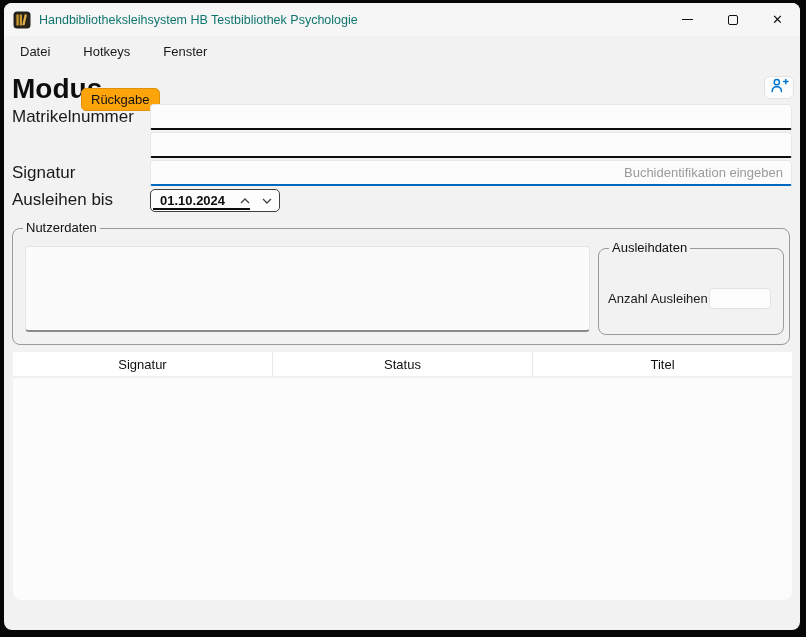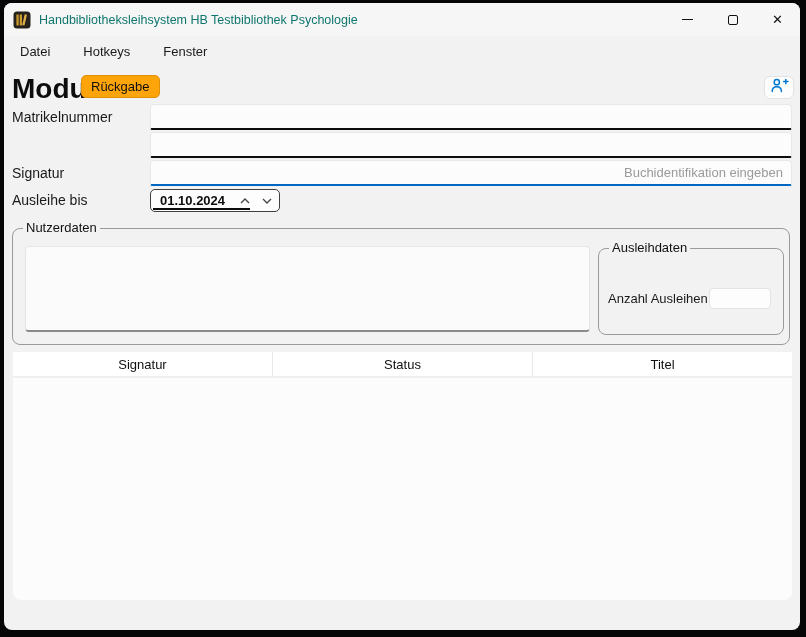--- a/index.html
+++ b/index.html
@@ -16,29 +16,29 @@
   .win-btn { width:45px; height:100%; display:flex; align-items:center; justify-content:center; cursor:default; }
   .glyph-min { width:11px; height:1px; background:#111; }
   .glyph-max { width:10px; height:10px; border:1.2px solid #111; border-radius:2px; }
   .glyph-close { font-size:13px; color:#111; line-height:1; }
   
   .menubar { position:absolute; left:0; top:33px; right:0; height:30px; display:flex; align-items:center; padding-left:14px; }
   .menu-item { font-size:13px; color:#1a1a1a; margin-right:29px; padding:3px 2px;text-align:right; }
   
   .mode-heading { position:absolute; left:8px; top:70px; font-size:28px; font-weight:bold; color:#0d0d0d; }
   .mode-badge {
-    position:absolute; left:77px; top:72px; height:23px; display:flex; align-items:center;
+    position:absolute; left:77px; top:85px; height:23px; display:flex; align-items:center;
     background:#FCA40A; border:1px solid #E0910A; border-radius:5px; padding:0 9px; font-size:13px; color:#111;
   }
   .adduser-btn {
     position:absolute; right:6px; top:73px; width:30px; height:23px; background:#fdfdfd;
     border:1px solid #e3e3e3; border-radius:6px; display:flex; align-items:center; justify-content:center;
   }
   
-  .field-label { position:absolute; left:8px; height:26px; line-height:26px; font-size:14px; color:#1a1a1a; }
+  .field-label { position:absolute; left:8px; height:26px; line-height:26px; font-size:17px; color:#1a1a1a; }
   .text-input {
     position:absolute; left:146px; right:8px; height:26px; background:#fcfcfc;
     border:1px solid #e8e8e8; border-bottom:2px solid #0d0d0d; border-radius:4px 4px 2px 2px;
     padding:0 8px; font-size:13px; font-family:"Liberation Sans", sans-serif; color:#1a1a1a; outline:none;text-align:right;
   }
   .text-input.focused { border-bottom-color:#0067C0; }
   .text-input::placeholder { color:#9a9a9a; opacity:1; }
   .date-spinner {
     position:absolute; left:146px; top:186px; width:130px; height:23px; background:#fdfdfd;
     border:1px solid #404040; border-radius:5px;
@@ -118,21 +118,21 @@
   </div>
 
   <div class="field-label" style="top:101px;">Matrikelnummer</div>
   <input class="text-input" style="top: 101px;" type="text">
 
   <input class="text-input" style="top: 129px;" type="text">
 
   <div class="field-label" style="top:157px;">Signatur</div>
   <input class="text-input focused" style="top: 157px;" type="text" placeholder="Buchidentifikation eingeben">
 
-  <div class="field-label" style="top:184px;">Ausleihe bis</div>
+  <div class="field-label" style="top:184px;">Ausleihen bis</div>
   <div class="date-spinner">
     <span class="date-value">01.10.2024</span>
     <span class="date-underline"></span>
     <span class="spin-btn spin-up">
       <svg width="10" height="6" viewBox="0 0 10 6">
           <polyline points="1,5 5,1 9,5" fill="none" stroke="#454545" stroke-width="1.3"></polyline>
         </svg>
     </span>
     <span class="spin-btn spin-down">
       <svg width="10" height="6" viewBox="0 0 10 6">

